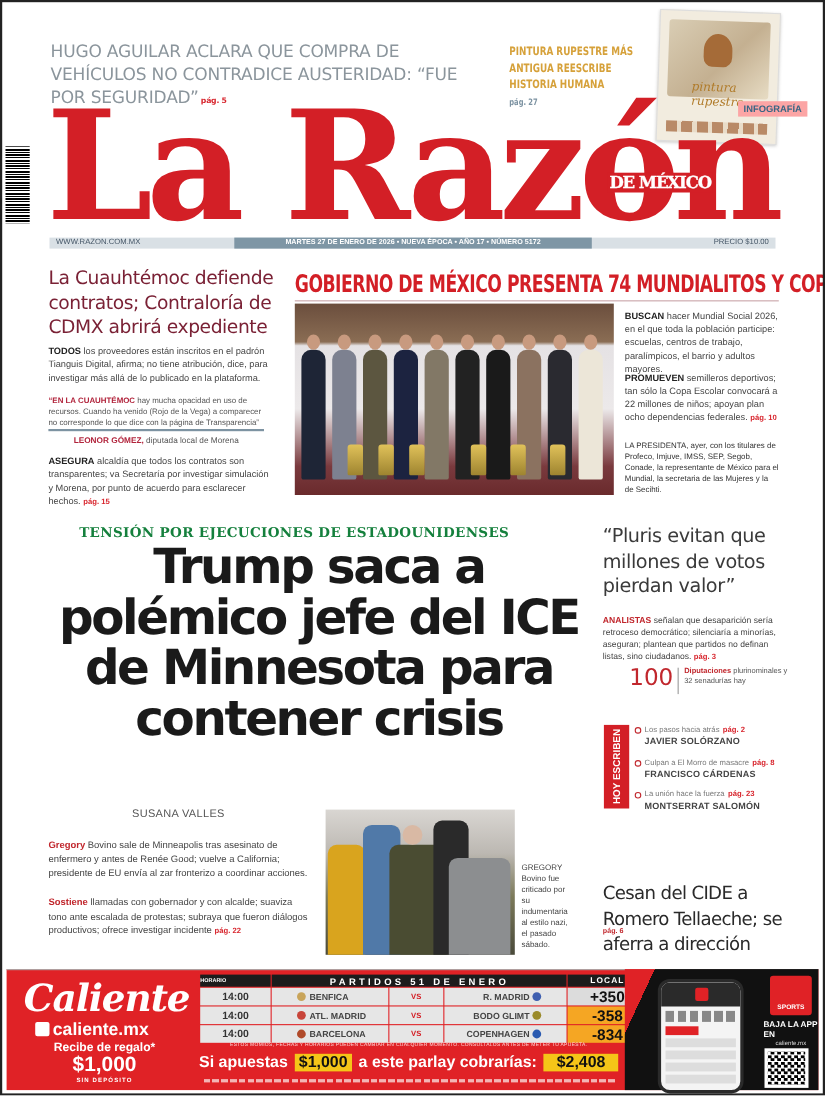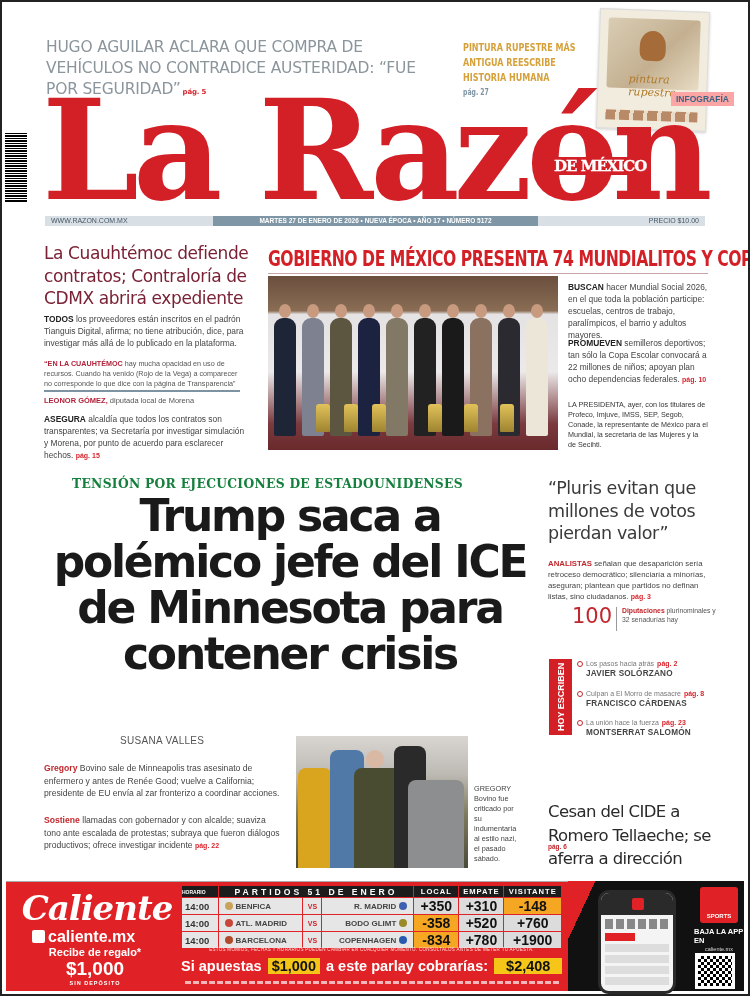--- a/index.html
+++ b/index.html
@@ -27,21 +27,21 @@
 .folio .l{position:absolute;left:6px}
 .folio .r{position:absolute;right:6px}
 
 .cuau-h{left:44px;top:242px;width:205px;font-family:"DejaVu Sans",sans-serif;font-size:17px;line-height:22.5px;color:#7a2135;letter-spacing:-.4px}
 .small{font-size:8.4px;line-height:12px;color:#444}
 .small b{color:#222}
 .cuau-p1{left:44px;top:313px;width:200px}
 .cuau-q{left:44px;top:359px;width:200px;font-size:7.2px;line-height:10px;color:#555}
 .cuau-q b{color:#b1233b}
 .rule{left:44px;top:390px;width:196px;height:2px;background:#7d93a2}
-.cuau-by{left:44px;top:396px;width:196px;text-align:left;font-size:7.5px;color:#555}
+.cuau-by{left:44px;top:396px;width:196px;text-align:center;font-size:7.5px;color:#555}
 .cuau-by b{color:#b1233b}
 .cuau-p2{left:44px;top:413px;width:205px}
 .pg-r{color:#d8262e;font-weight:bold;font-size:7px}
 
 .gob-h{left:268px;top:246px;width:440px;font-family:"DejaVu Sans Condensed","DejaVu Sans",sans-serif;font-weight:bold;font-size:22px;color:#d31f26;letter-spacing:-.6px;white-space:nowrap;transform:scaleX(.79);transform-origin:left}
 .gob-rule{left:268px;top:273px;width:440px;height:1px;background:#c9a4a8}
 .photo1{left:268px;top:276px;width:290px;height:174px;background:linear-gradient(180deg,#6b4e3d 0,#8a6d54 20%,#e5e2e4 22%,#ece9ea 55%,#7a3a3e 85%,#6a2a2c 100%)}
 .person{position:absolute;bottom:14px;width:22px;height:118px;border-radius:9px 9px 2px 2px}
 .head{position:absolute;top:-14px;left:5px;width:12px;height:14px;border-radius:50%;background:#c89a7f}
 .trophy{position:absolute;bottom:18px;width:14px;height:28px;background:linear-gradient(#e1c25a,#9e8430);border-radius:3px 3px 1px 1px}
@@ -80,21 +80,21 @@
 .ad-logo{left:18px;top:888px;width:158px;font-family:"DejaVu Serif",serif;font-style:italic;font-weight:bold;color:#fff;font-size:34px;text-align:center;letter-spacing:-1px}
 .ad-url{left:32px;top:928px;color:#fff;font-size:16px;font-weight:bold}
 .ad-url i{display:inline-block;width:13px;height:13px;background:#fff;margin-right:3px;vertical-align:-1px;border-radius:2px}
 .ad-gift{left:30px;top:946px;width:130px;text-align:center;color:#fff;font-size:11px;font-weight:bold;line-height:12px}
 .ad-amt{left:30px;top:958px;width:130px;text-align:center;color:#fff;font-size:19px;font-weight:bold}
 .ad-sd{left:30px;top:980px;width:130px;text-align:center;color:#fff;font-size:5.5px;font-weight:bold;letter-spacing:1px}
 table.odds{position:absolute;left:181px;top:885px;width:381px;border-collapse:separate;border-spacing:1px;font-weight:bold}
 .odds th{background:#1c1c1c;color:#fff;font-size:7.6px;height:11px;letter-spacing:1px}
 .odds th.hor{font-size:5px;letter-spacing:0;text-align:left}
 .odds th.par{font-size:8.6px;letter-spacing:3px}
-.odds td{background:#e6e6e6;height:15px;font-size:8px;color:#444;padding:0 3px;white-space:nowrap}
+.odds td{background:#e6e6e6;height:15px;font-size:8px;color:#444;padding:0 20px;white-space:nowrap}
 .odds td.time{font-size:9.5px;color:#333}
 .odds td.vs{color:#d31f26;text-align:center;font-size:7px}
 .odds td.away{text-align:right}
 .odds td.o{text-align:center;font-size:14px;color:#111;background:#dcdcdc}
 .odds td.fav{background:#f5a623}
 .crest{display:inline-block;width:8px;height:8px;border-radius:50%;vertical-align:-1px;margin:0 3px}
 .ad-disc{left:181px;top:947px;width:381px;text-align:center;color:#ffd7d7;font-size:4.5px;letter-spacing:.3px}
 .ad-parlay{left:181px;top:958px;width:381px;text-align:center;color:#fff;font-size:14.5px;font-weight:bold;white-space:nowrap}
 .ad-parlay .box{display:inline-block;background:#f5c518;color:#111;padding:0 4px;margin:0 2px}
 .ad-fine{left:185px;top:981px;width:375px;height:3px;background:repeating-linear-gradient(90deg,#f3b5b5 0 6px,transparent 6px 8px)}

